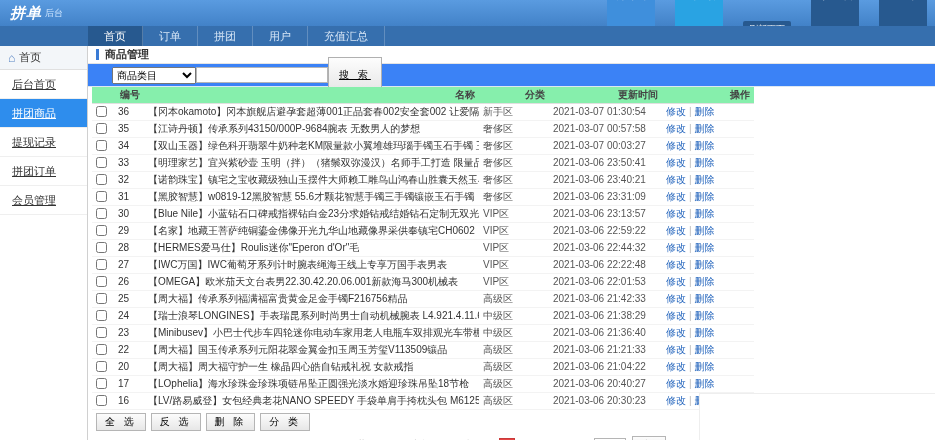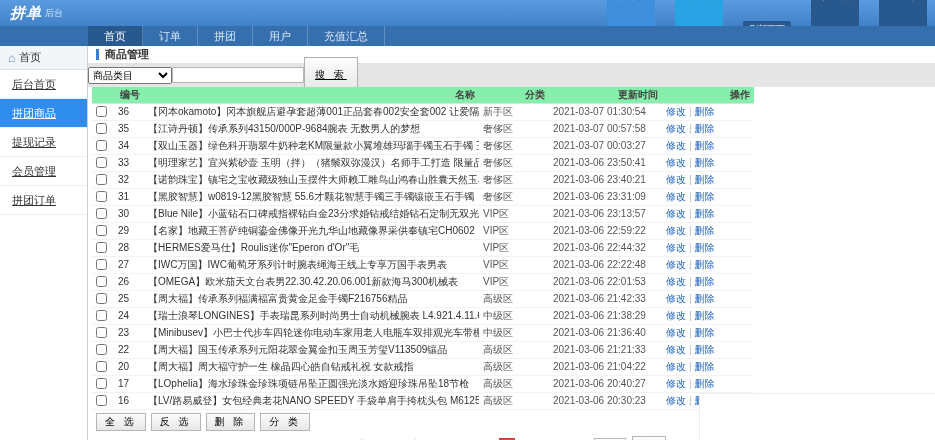--- a/index.html
+++ b/index.html
@@ -23,21 +23,21 @@
   .sidebar-header { height:24px; display:flex; align-items:center; gap:4px; padding-left:8px; background:#f3f6f9; border-bottom:1px solid #e0e0e0; color:#333; }
   .home-icon { color:#5b87c5; font-size:12px; }
   .side-item { height:29px; line-height:29px; padding-left:12px; border-bottom:1px solid #efefef; color:#333; cursor:pointer;text-decoration:underline; }
   .side-item.active { background:#2e8ded; color:#fff; }
 
   .main { flex:1; background:#fff; display:flex; flex-direction:column; min-width:0; overflow:hidden; }
   .panel-titlebar { height:18px; display:flex; align-items:center; border-bottom:1px solid #e4e4e4; flex:0 0 18px; }
   .title-accent { width:3px; height:11px; background:#3a7bd5; margin:0 6px 0 8px; }
   .panel-title { font-size:11px; font-weight:bold; color:#333; }
 
-  .search-row { height:23px; background:#e5e5e5; display:flex; align-items:center; padding:0 0; border-bottom:1px solid #dde8f2; flex:0 0 23px; }
+  .search-row { height:23px; background:#3b82f6; display:flex; align-items:center; padding:0 24px; border-bottom:1px solid #dde8f2; flex:0 0 23px; }
   .category-select { font-size:10px; height:17px; width:84px; }
   .search-input { height:16px; width:132px; border:1px solid #b5b5b5; font-size:10px; padding:0 3px; background:#fff; }
   .search-btn { font-size:10px; height:36px; padding:0 10px; border:1px solid #b0b0b0; background:linear-gradient(#fdfdfd,#e6e6e6); cursor:pointer; letter-spacing:3px;text-decoration:underline; }
 
   table { border-collapse:collapse; width:662px; margin-left:4px; font-size:10px; table-layout:fixed; }
   thead th { height:16px; background:#86efac; text-align:right; font-weight:bold; color:#444; padding:0 4px; border-bottom:1px solid #e0e0e0; white-space:nowrap; overflow:hidden; }
   tbody td { height:16px; padding:0 4px; border-bottom:1px solid #f3f3f3; color:#333; white-space:nowrap; overflow:hidden; line-height:16px; }
   td.cat, td.time { color:#555; }
   .op a { color:#2465bd; text-decoration:none; cursor:pointer; }
   .op .sep { color:#bbb; margin:0 3px; }
@@ -85,22 +85,22 @@
   <div class="body-row">
     <aside class="sidebar">
       <div class="sidebar-header">
         <span class="home-icon">⌂</span>
         <span>首页</span>
       </div>
       <div id="sidebar-items">
           <div class="side-item">后台首页</div>
           <div class="side-item active">拼团商品</div>
           <div class="side-item">提现记录</div>
+          <div class="side-item">拼团订单</div>
           <div class="side-item">会员管理</div>
-          <div class="side-item">拼团订单</div>
         </div>
     </aside>
 
     <main class="main">
       <div class="panel-titlebar">
         <span class="title-accent"></span>
         <span class="panel-title">商品管理</span>
       </div>
 
       <div class="search-row">

